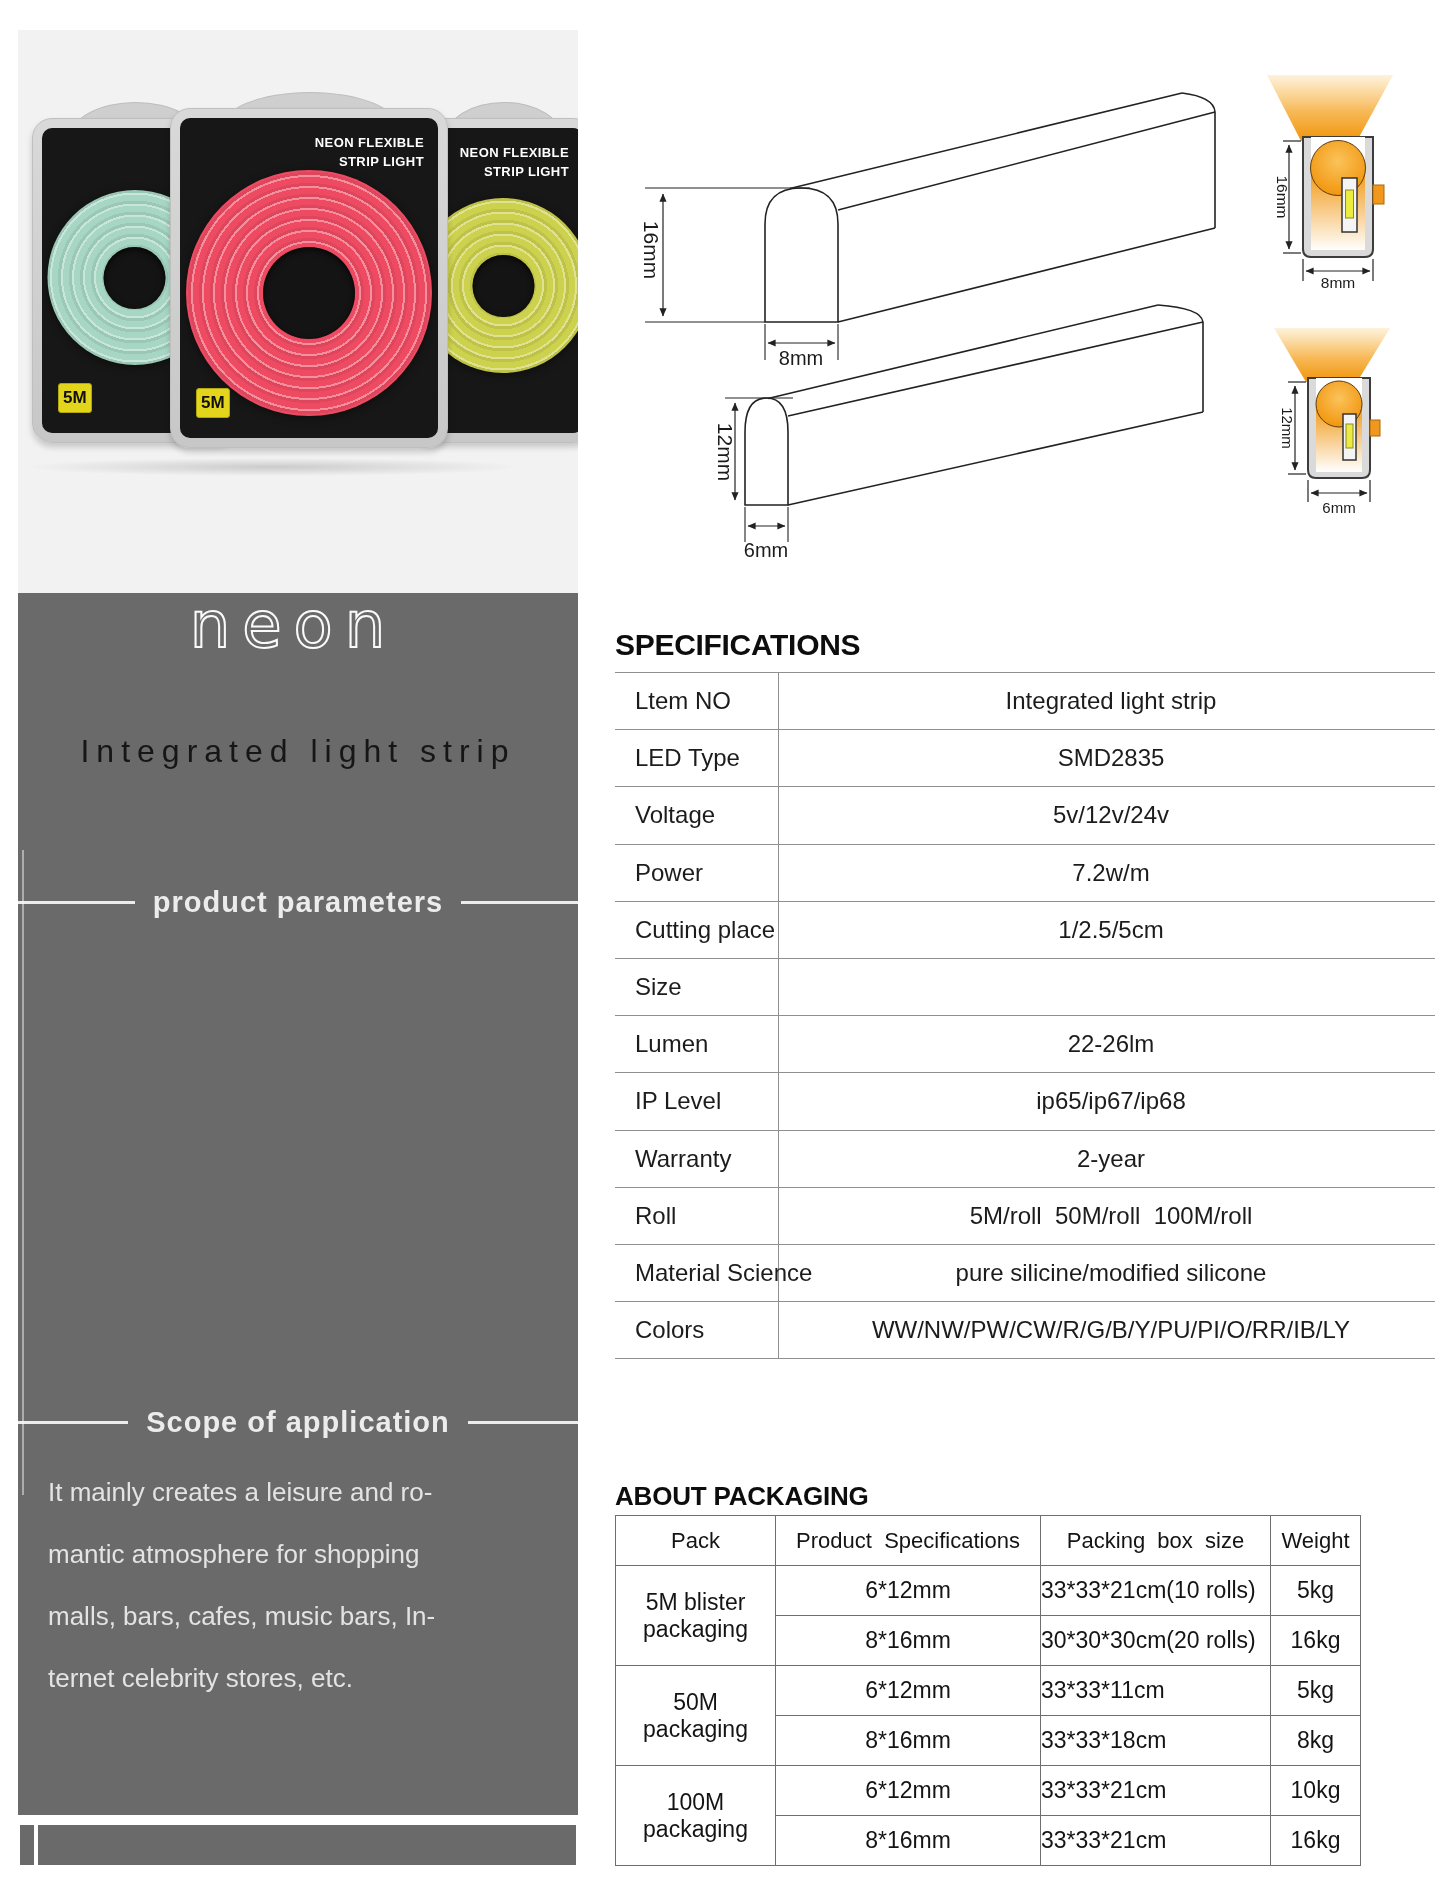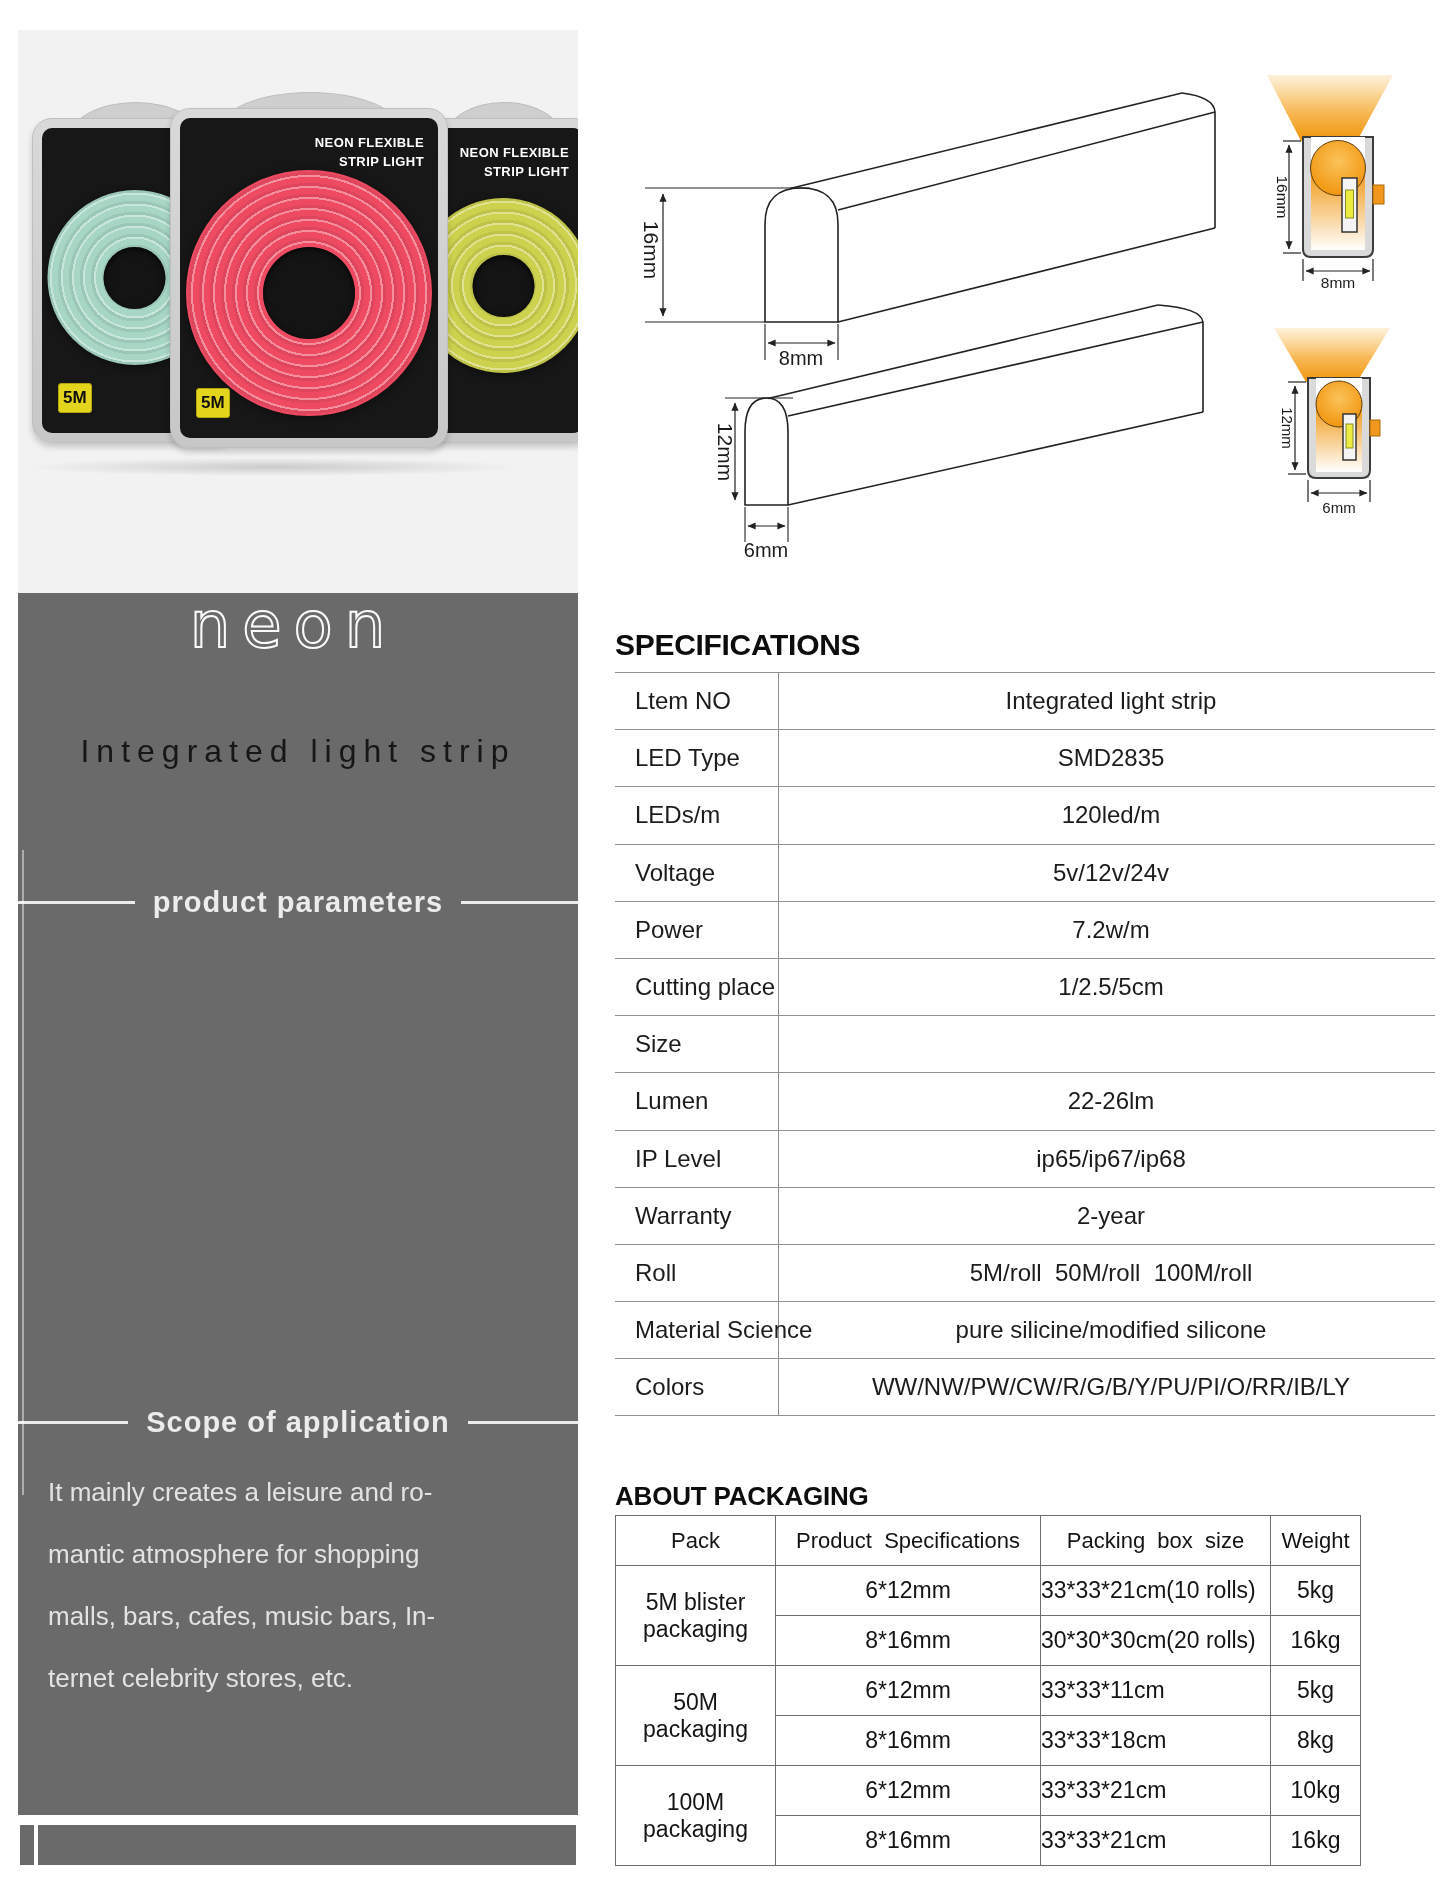--- a/index.html
+++ b/index.html
@@ -248,24 +248,20 @@
 <div class="spec-table">
   <div class="spec-row">
     <div class="spec-label">Ltem NO</div>
     <div class="spec-value">Integrated light strip</div>
   </div>
   <div class="spec-row">
     <div class="spec-label">LED Type</div>
     <div class="spec-value">SMD2835</div>
   </div>
   <div class="spec-row">
-    <div class="spec-label">LEDs/m</div>
-    <div class="spec-value">120led/m</div>
-  </div>
-  <div class="spec-row">
     <div class="spec-label">Voltage</div>
     <div class="spec-value">5v/12v/24v</div>
   </div>
   <div class="spec-row">
     <div class="spec-label">Power</div>
     <div class="spec-value">7.2w/m</div>
   </div>
   <div class="spec-row">
     <div class="spec-label">Cutting place</div>
     <div class="spec-value">1/2.5/5cm</div>

